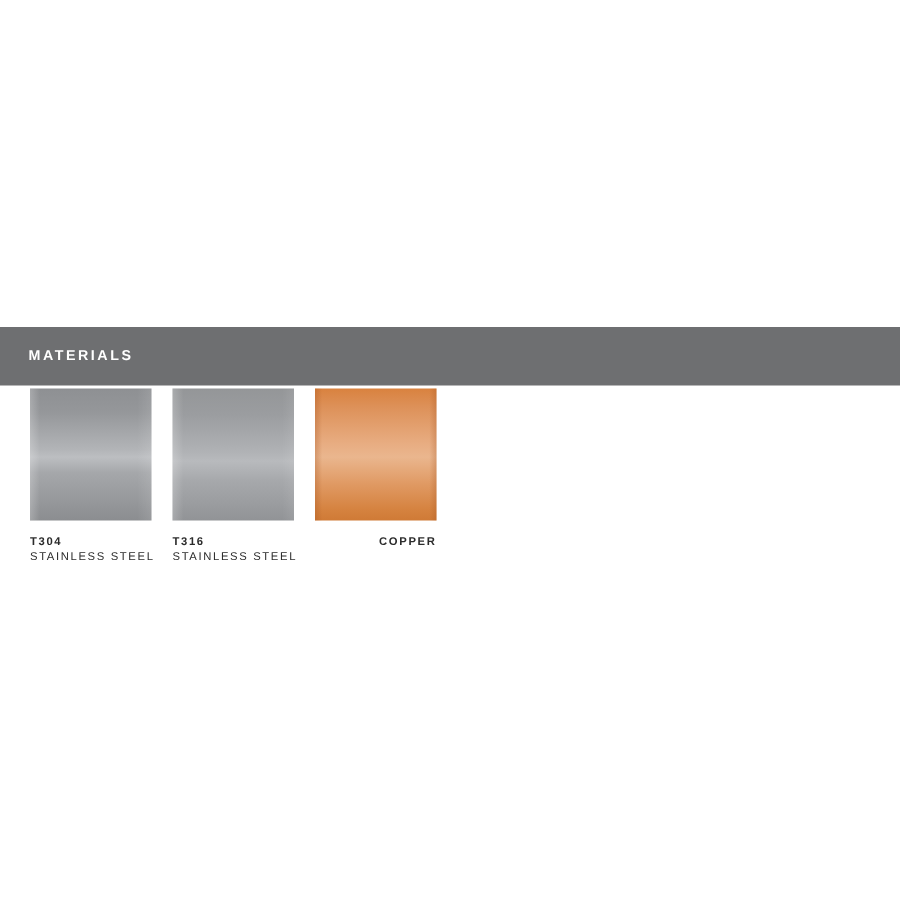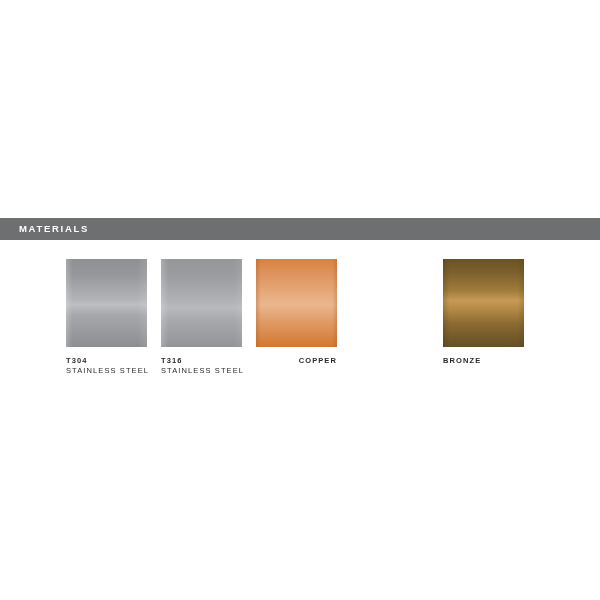--- a/index.html
+++ b/index.html
@@ -20,21 +20,21 @@
     inset: 0;
     background: #ffffff;
   }
 
   
   .section-header {
     position: absolute;
     left: 0;
     top: 218px;
     width: 600px;
-    height: 22px;
+    height: 39px;
     background: #6e6f71;
     display: flex;
     align-items: center;
   }
   .section-header-title {
     margin-left: 19px;
     color: #ffffff;
     font-family: "Liberation Sans", sans-serif;
     font-size: 9.5px;
     font-weight: bold;
@@ -48,21 +48,20 @@
     position: absolute;
     left: 20px;
     top: 259px;
     width: 560px;
     height: 120px;
   }
   .swatch-item {
     position: absolute;
     top: 0;
     width: 81px;
-    margin-left: 46px;
   }
   .swatch-item.i0 { left: 0px; }
   .swatch-item.i1 { left: 95px; }
   .swatch-item.i2 { left: 190px; text-align: right; }
   .swatch-item.i3 { left: 285px; }
   .swatch-item.i4 { left: 377px; }
   .swatch-item.i5 { left: 472px; }
 
   .swatch-chip {
     width: 81px;
@@ -212,21 +211,16 @@
       <div class="swatch-label-line2">STAINLESS STEEL</div>
     </div>
 
     <div class="swatch-item i2">
       <div class="swatch-chip chip-copper"></div>
       <div class="swatch-label">COPPER</div>
       <div class="swatch-label-line2"></div>
     </div>
 
 
-    <div class="swatch-item i4">
-      <div class="swatch-chip chip-bronze"></div>
-      <div class="swatch-label">BRONZE</div>
-      <div class="swatch-label-line2"></div>
-    </div>
 
 
   </div>
 </div>
 
 </body></html>

